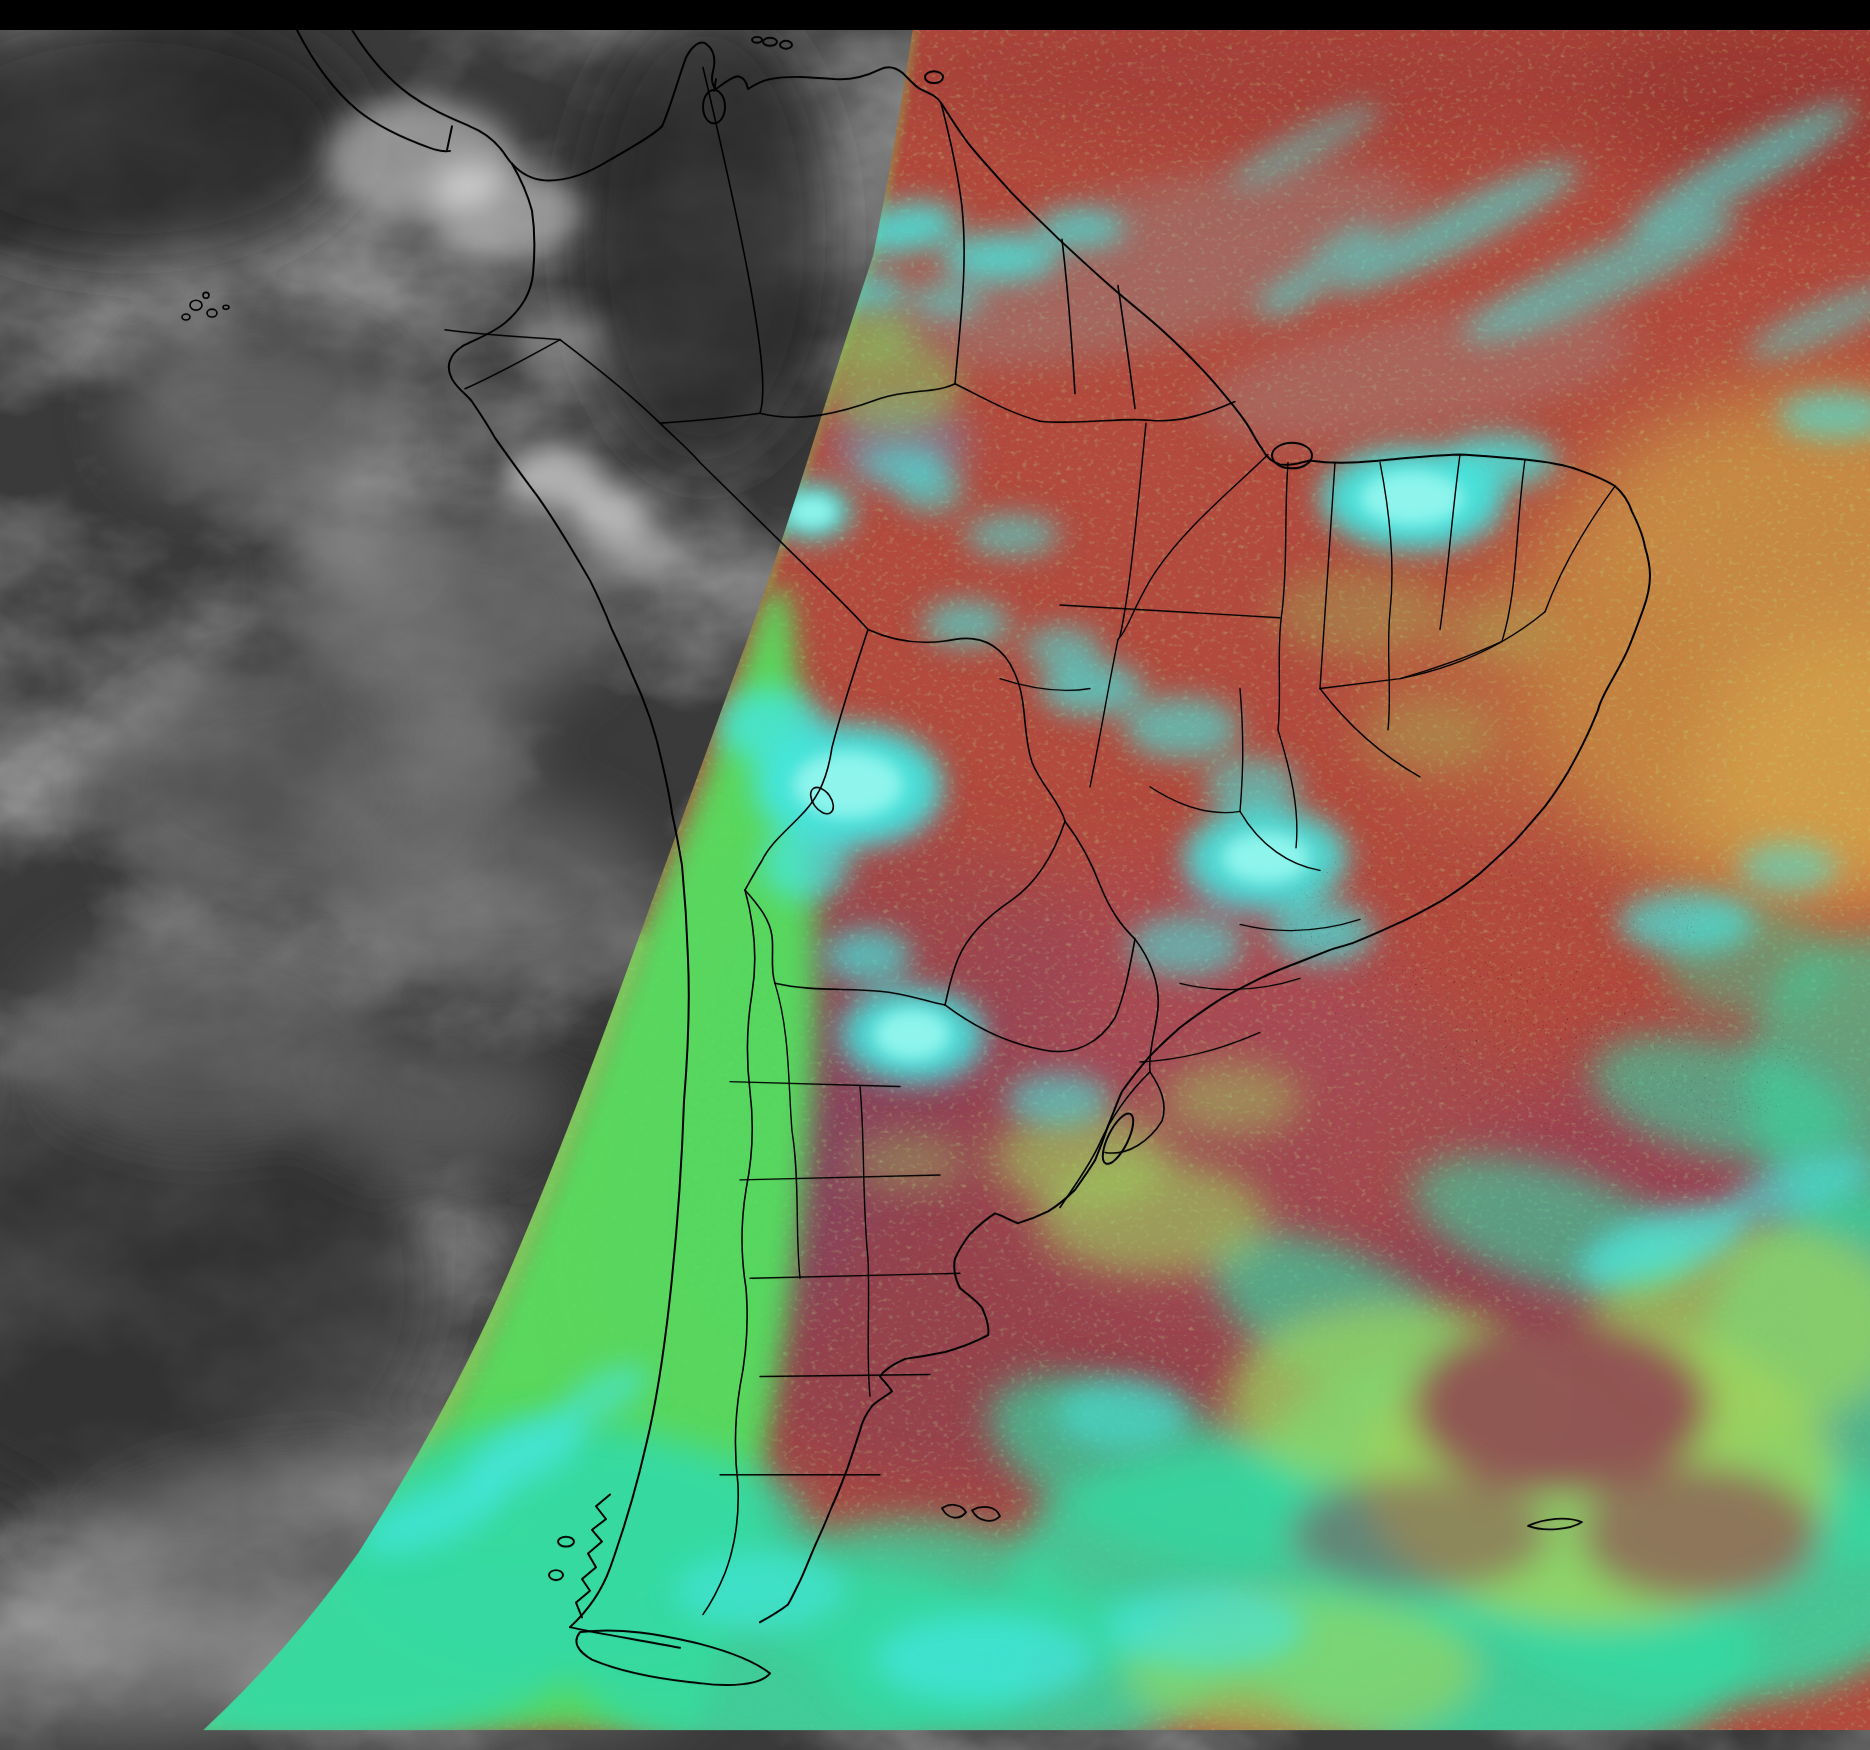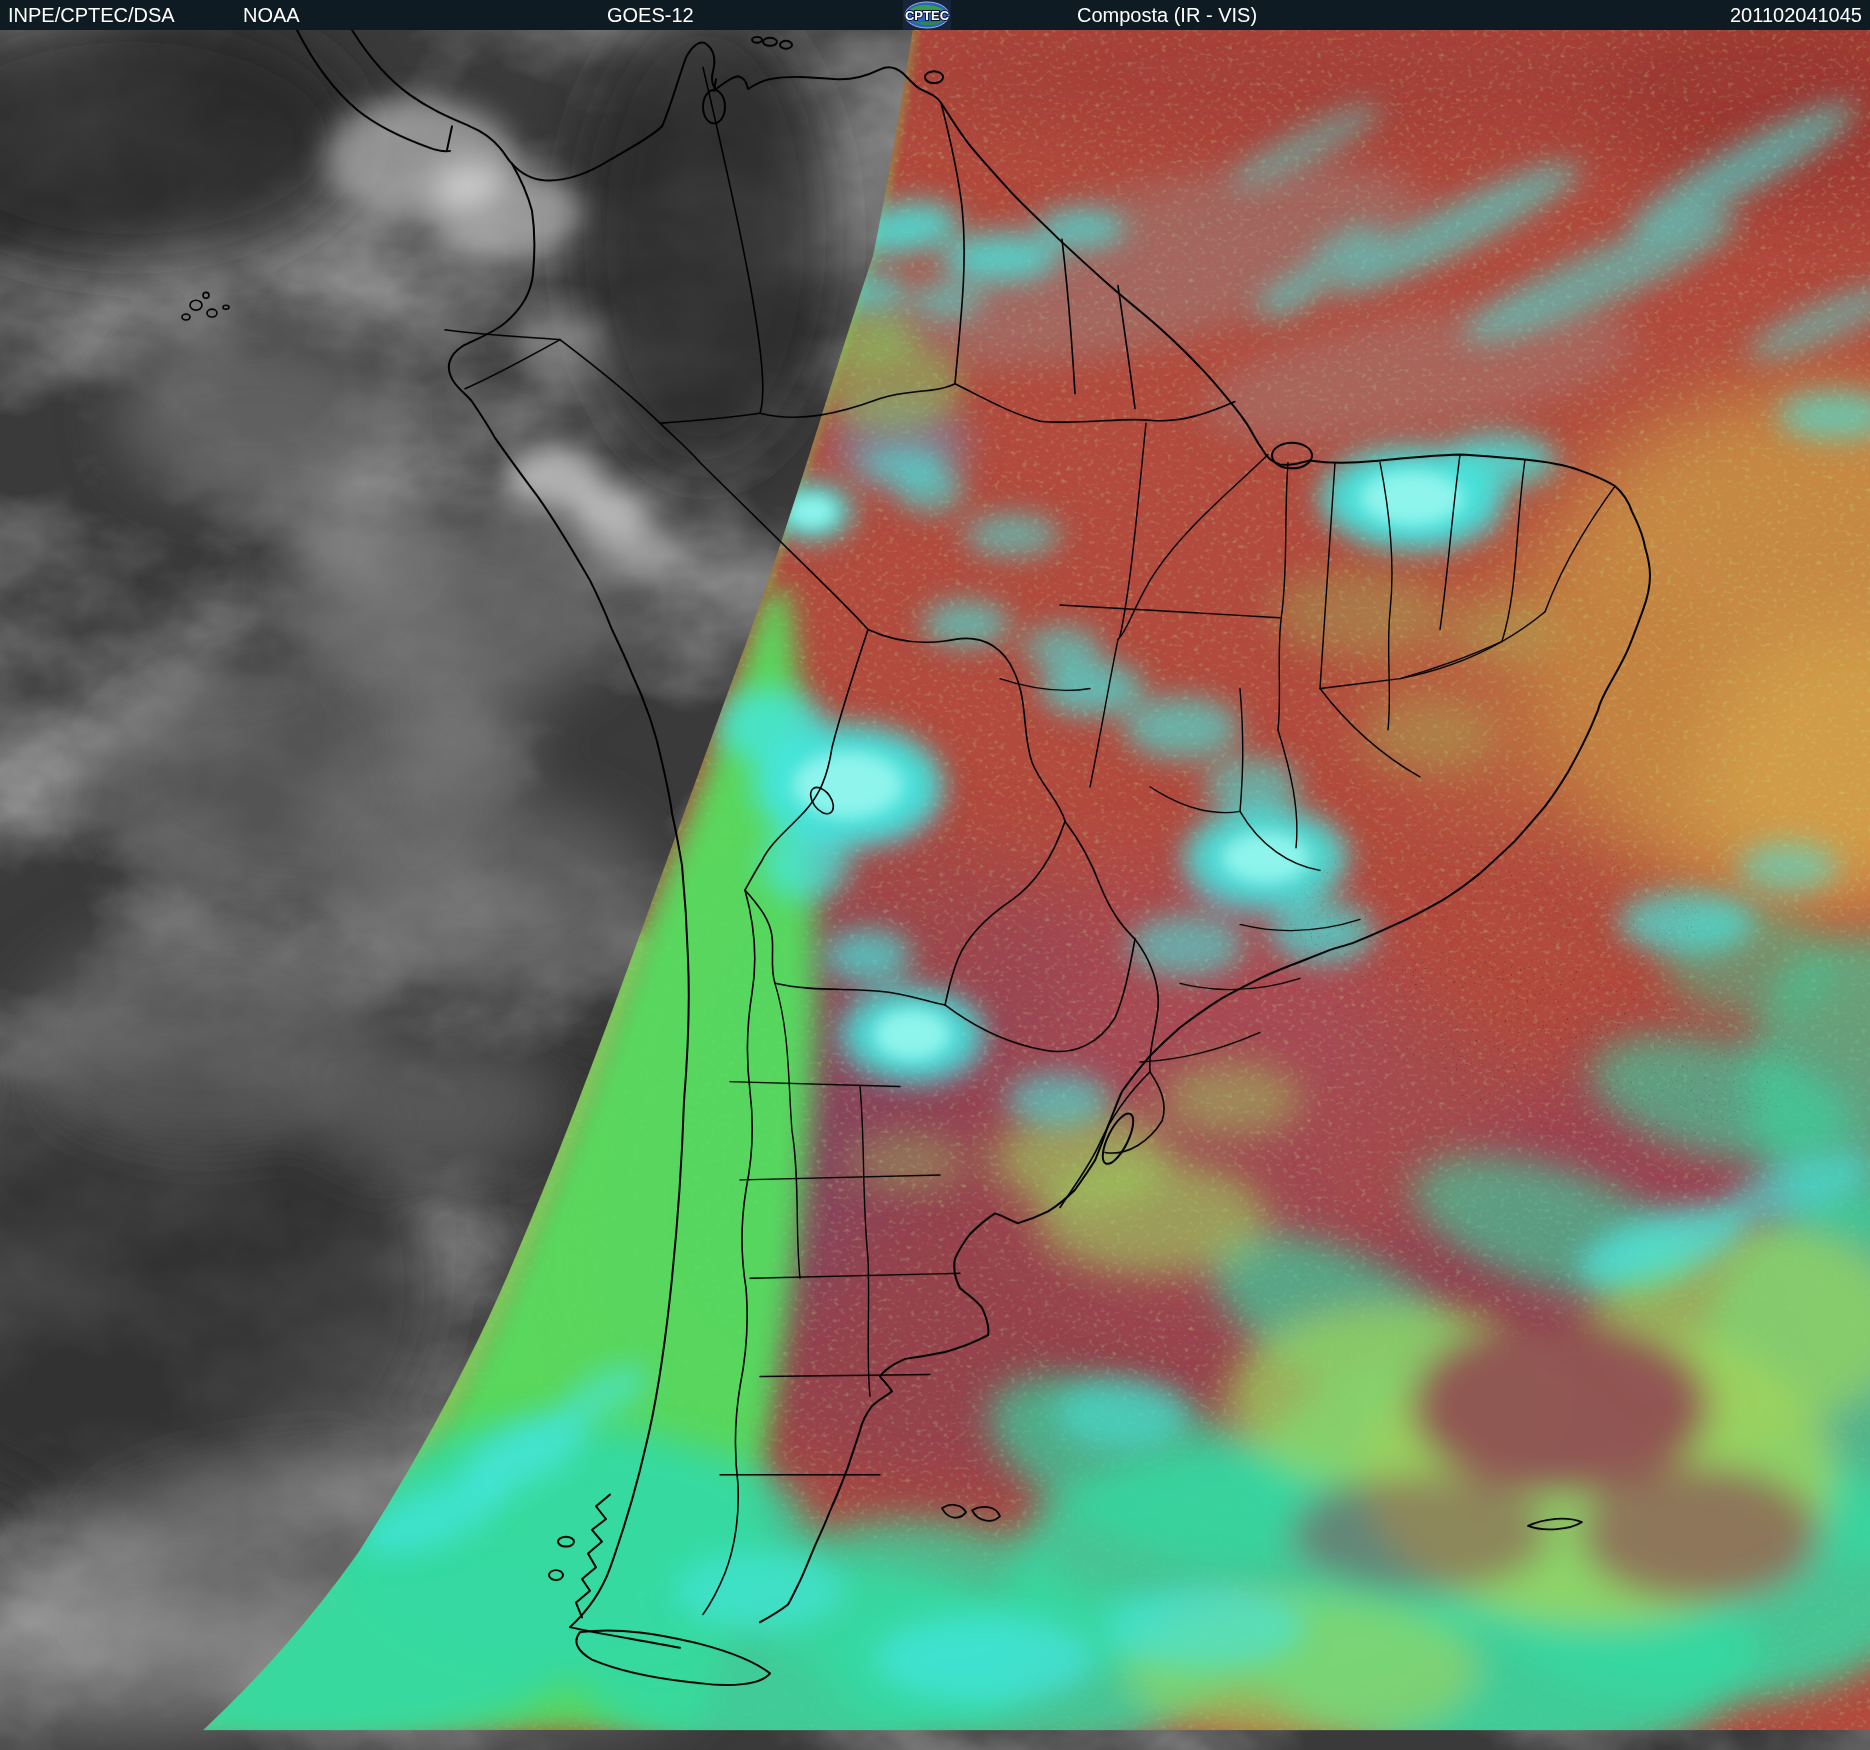--- a/index.html
+++ b/index.html
@@ -25,36 +25,20 @@
     background:#16243c;display:flex;align-items:center;justify-content:center;
   }
   .scene{position:absolute;top:30px;left:0;width:1870px;height:1720px;}
   .scene svg{display:block;}
 </style>
 </head>
 <body>
 
 <div class="stage">
 
-  <div class="titlebar">
-    <span class="lbl-agency">INPE/CPTEC/DSA</span>
-    <span class="lbl-noaa">NOAA</span>
-    <span class="lbl-sat">GOES-12</span>
-    <div class="logo">
-      <svg width="48" height="30" viewBox="0 0 48 30">
-        <ellipse cx="24" cy="15" rx="22" ry="13" fill="#2a5fc4"></ellipse>
-        <path d="M6,10 Q14,4 26,5 Q36,6 42,11 Q34,9 24,10 Q12,11 6,10 Z" fill="#3aa53a" opacity="0.9"></path>
-        <path d="M8,21 Q18,26 30,25 Q38,24 42,19 Q32,23 20,22 Q12,22 8,21 Z" fill="#2f8f3a" opacity="0.85"></path>
-        <ellipse cx="24" cy="15" rx="22" ry="13" fill="none" stroke="#9fb6e0" stroke-width="1"></ellipse>
-        <text x="24" y="20" text-anchor="middle" font-family="Liberation Sans, sans-serif" font-size="13" font-weight="bold" fill="#ffffff" stroke="#0a1430" stroke-width="2" paint-order="stroke">CPTEC</text>
-      </svg>
-    </div>
-    <span class="lbl-product">Composta (IR - VIS)</span>
-    <span class="lbl-time">201102041045</span>
-  </div>
 
   <div class="scene">
   <svg width="1870" height="1720" viewBox="0 30 1870 1750" preserveAspectRatio="none">
     <defs>
       <clipPath id="dayClip">
         <path d="M913,28 Q893,160 873,260 Q850,330 810,460 Q770,590 733,690 Q690,810 640,950 Q573,1140 518,1272 Q458,1420 358,1580 Q288,1680 203,1760 L1875,1760 L1875,28 Z"></path>
       </clipPath>
       <filter id="fNightClouds" x="0%" y="0%" width="100%" height="100%">
         <feTurbulence type="fractalNoise" baseFrequency="0.0042 0.0058" numOctaves="5" seed="11" result="n"></feTurbulence>
         <feColorMatrix in="n" type="matrix" values="0 0 0 0 0.62  0 0 0 0 0.62  0 0 0 0 0.62  1.3 0 0 0 -0.45"></feColorMatrix>

